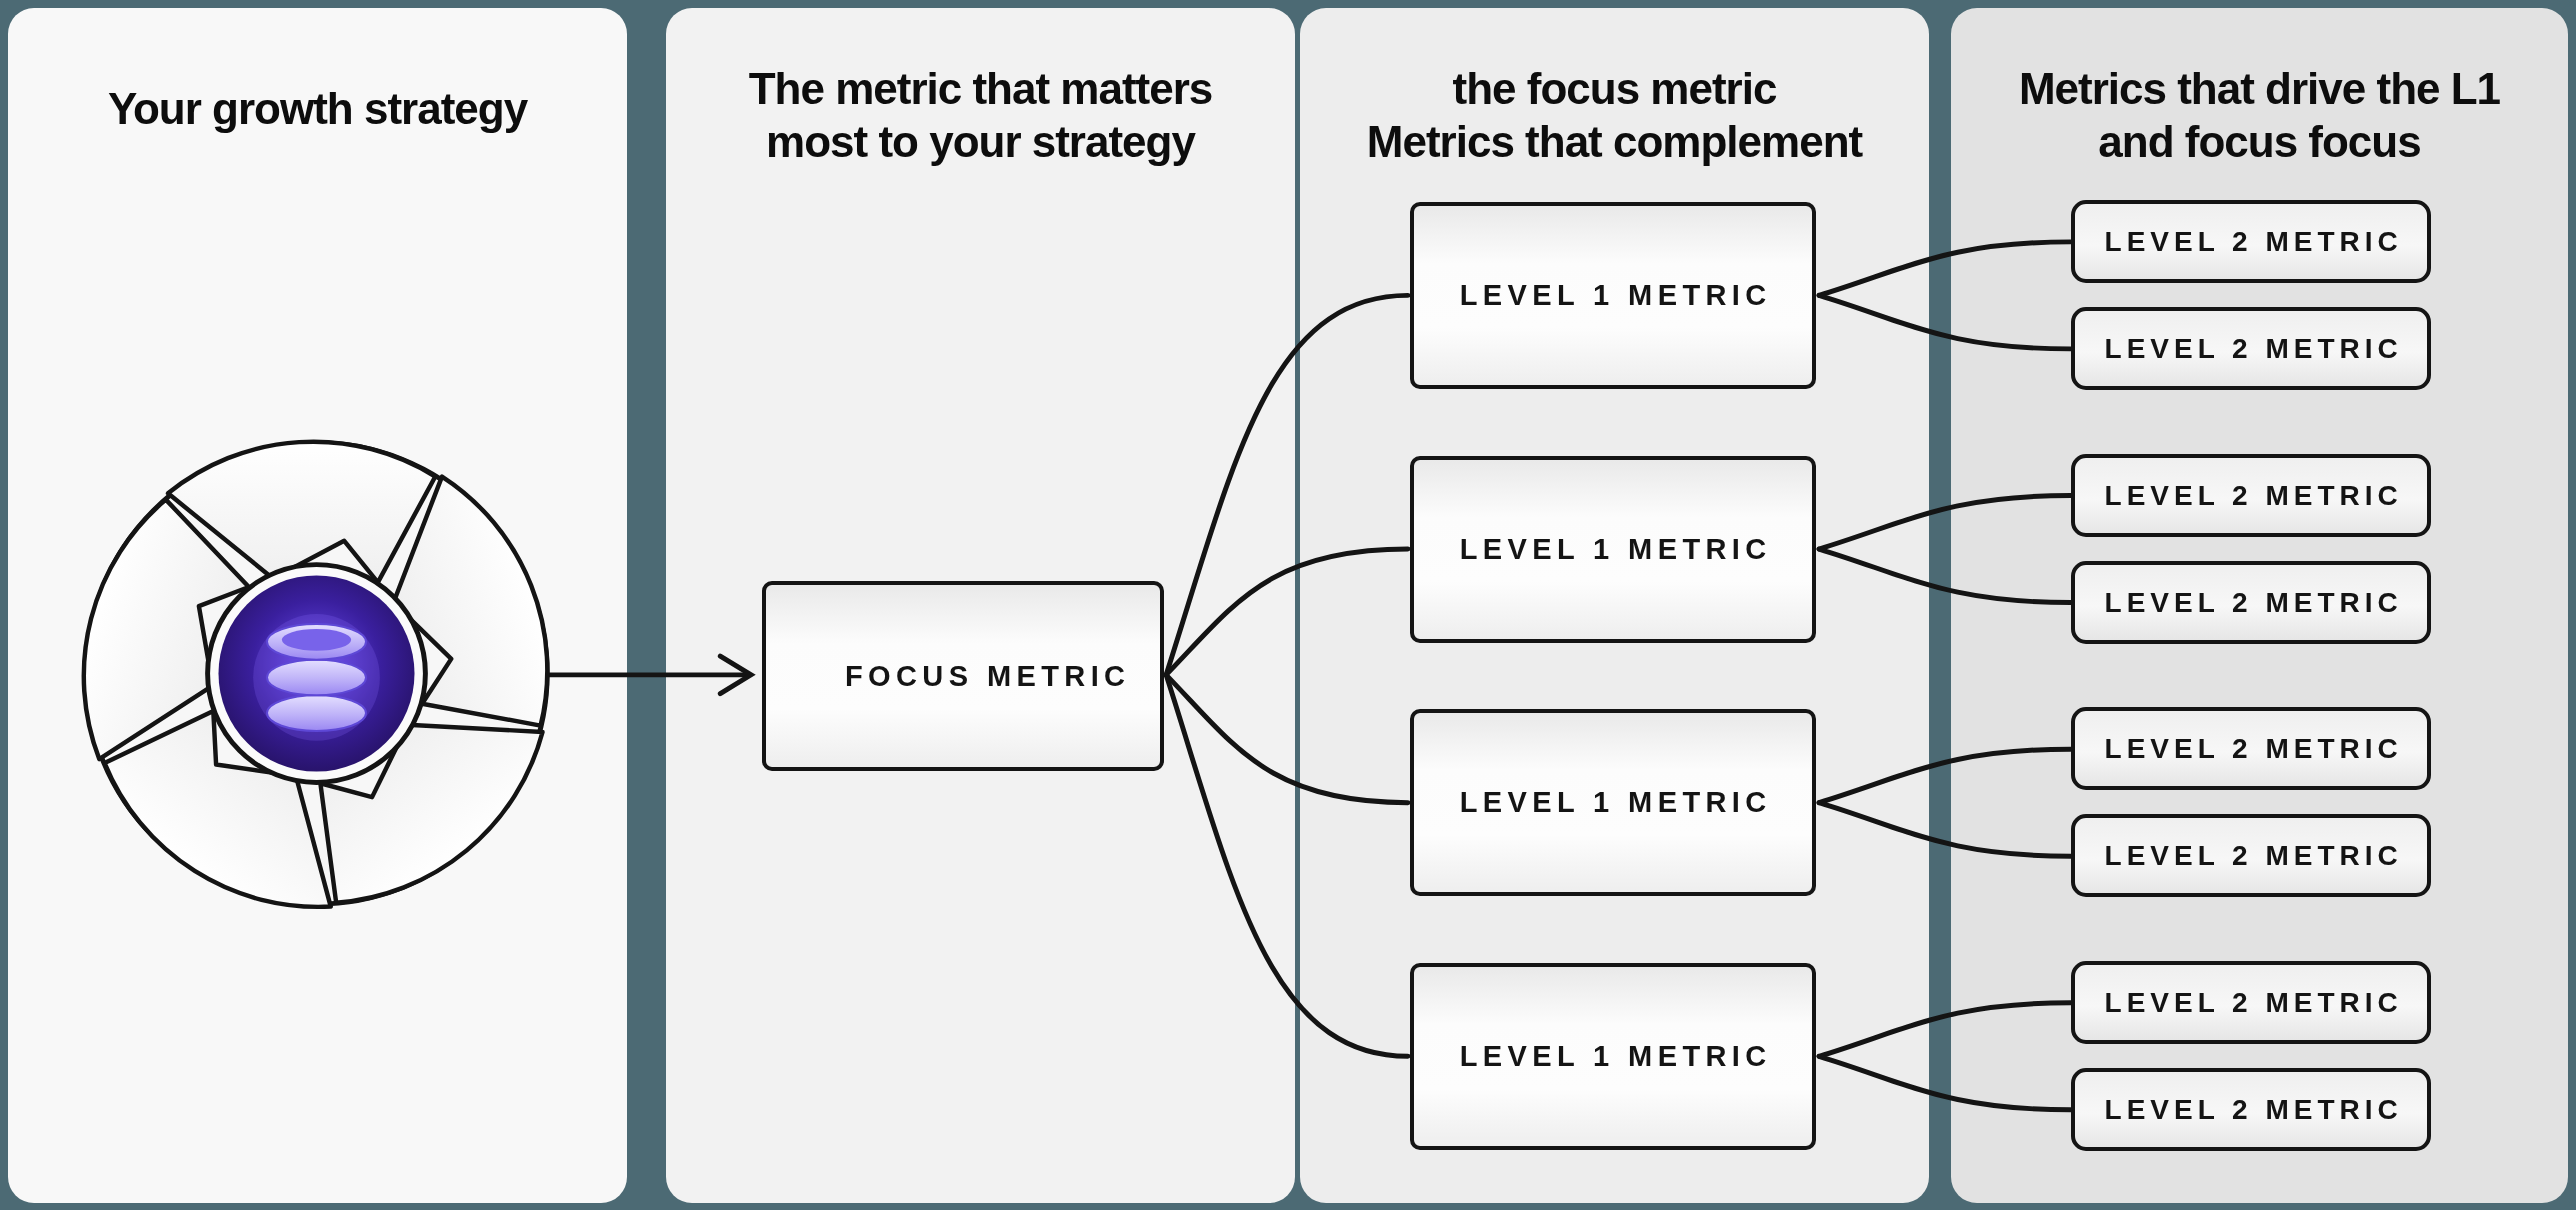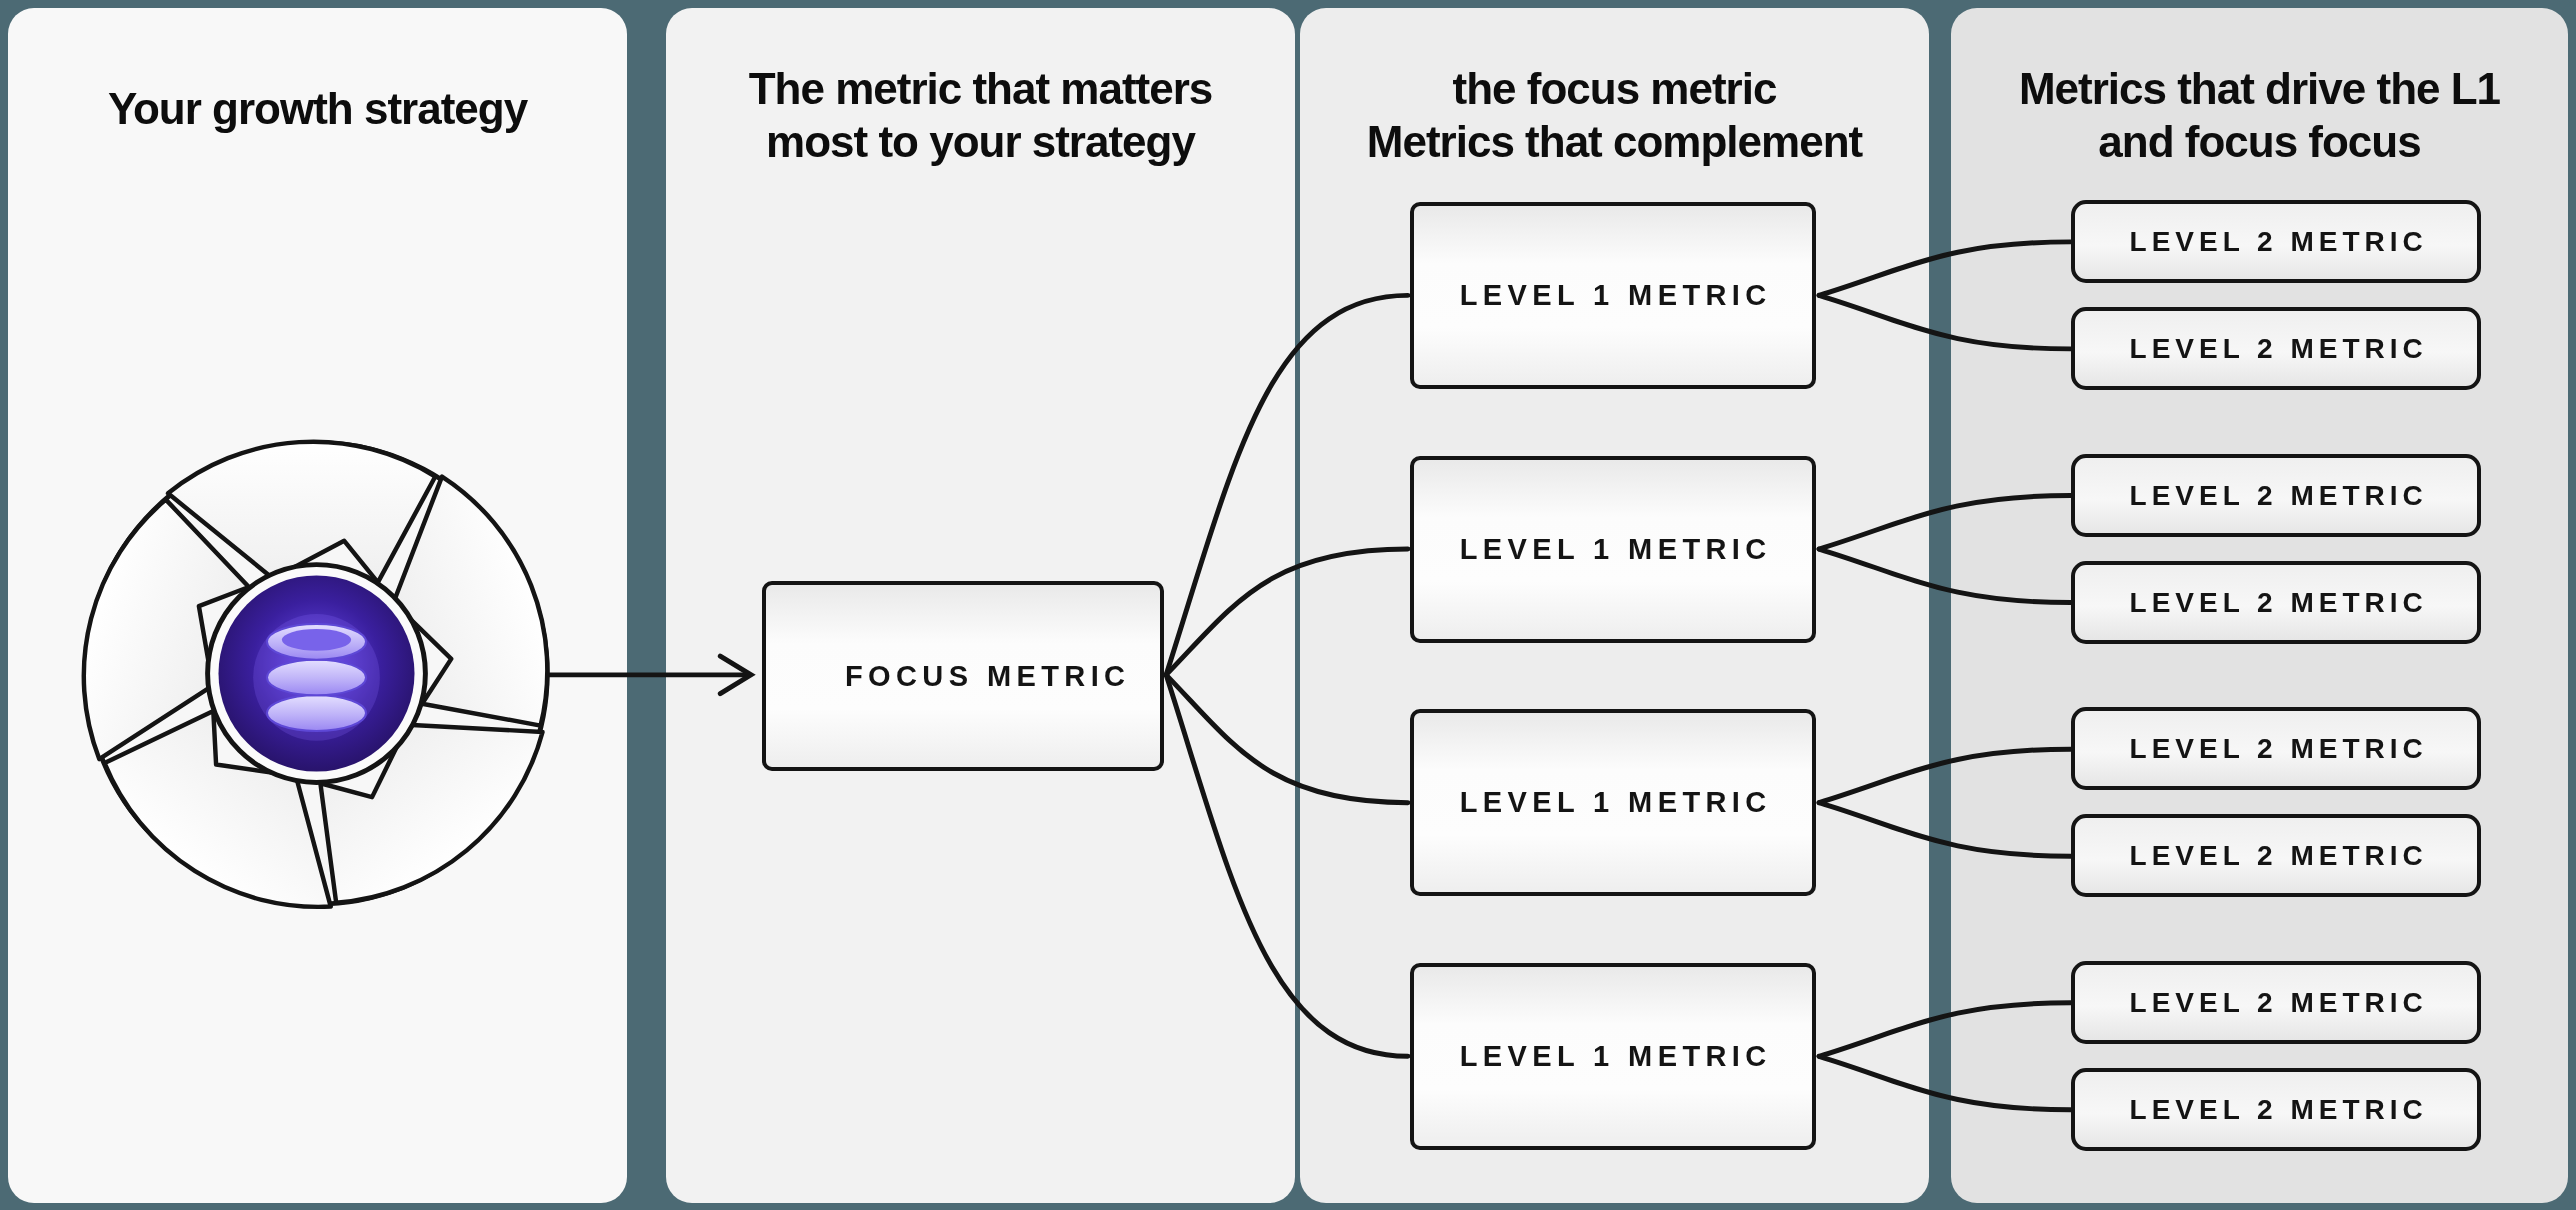--- a/index.html
+++ b/index.html
@@ -27,21 +27,21 @@
     display:flex;align-items:center;justify-content:center;
     border:4.5px solid #141414;border-radius:10px;
     background:linear-gradient(180deg,#E9E9E9 0%,#FCFCFC 32%,#FDFDFD 68%,#EEEEEE 100%);
     color:#141414;font-weight:bold;font-size:29px;
     letter-spacing:5.4px;text-indent:5.4px;white-space:nowrap;
   }
   .focus-box{left:762px;top:581px;width:402px;height:190px;padding-left:44px;}
   .l1-box{left:1410px;width:406px;height:187px;}
   .l1-1{top:202px;} .l1-2{top:456px;} .l1-3{top:709px;} .l1-4{top:963px;}
   .l2-box{
-    left:2071px;width:410px;height:83px;
+    left:2071px;width:360px;height:83px;
     border-width:4px;border-radius:15px;font-size:28px;letter-spacing:5px;
     background:linear-gradient(180deg,#EFEFEF 0%,#F7F7F7 55%,#E6E6E6 100%);
   }
   .l2-1{top:200px;} .l2-2{top:307px;} .l2-3{top:454px;} .l2-4{top:561px;}
   .l2-5{top:707px;} .l2-6{top:814px;} .l2-7{top:961px;} .l2-8{top:1068px;}
   
   .connector-layer{position:absolute;left:0;top:0;z-index:2;pointer-events:none;}
   .flywheel{position:absolute;left:69px;top:426px;z-index:2;}
   .conn{fill:none;stroke:#141414;stroke-width:5;stroke-linecap:round;}
   .blade{fill:url(#bladeGrad);stroke:#141414;stroke-width:4.5;stroke-linejoin:round;}

